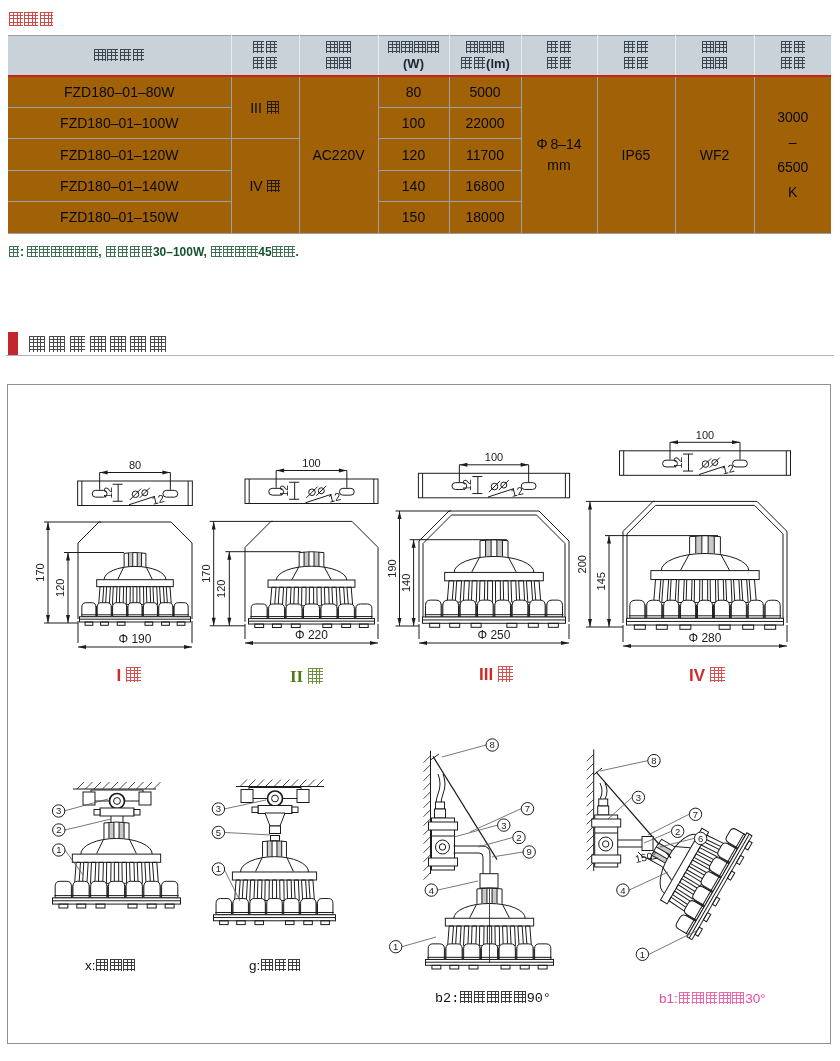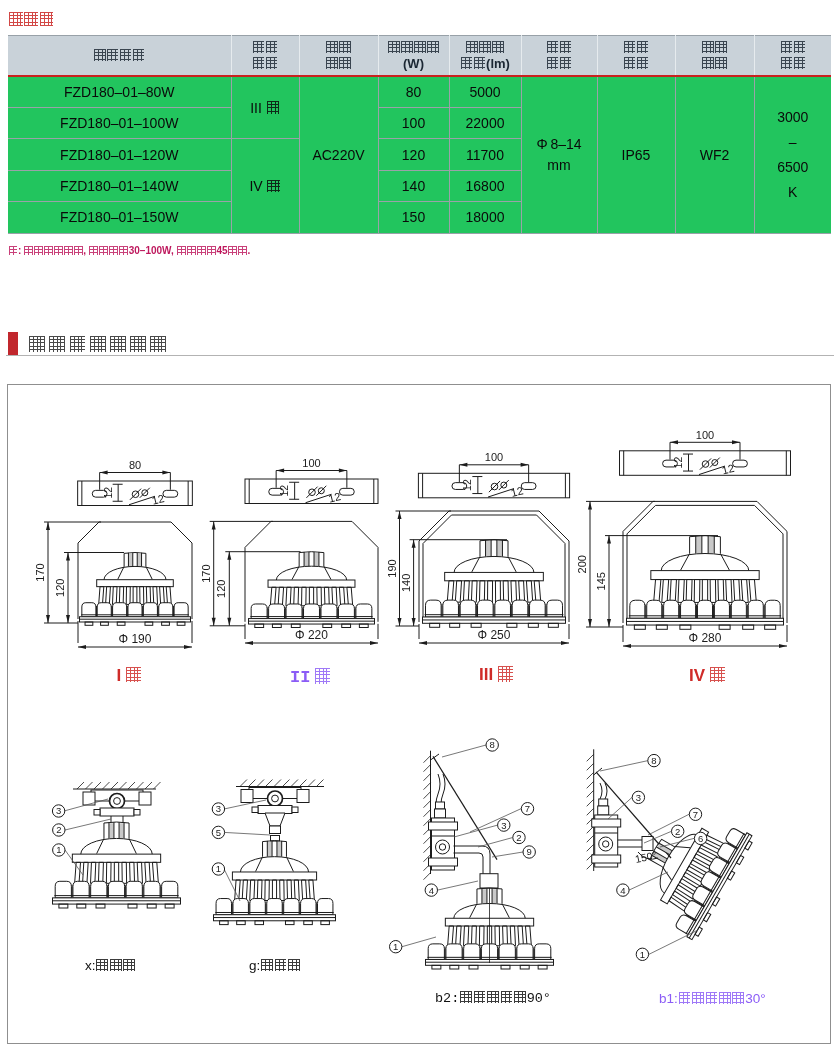--- a/index.html
+++ b/index.html
@@ -6,25 +6,25 @@
 i.c{display:inline-block;width:.88em;height:.9em;margin:0 .06em;vertical-align:-.08em;
  background:
   repeating-linear-gradient(to bottom, currentColor 0 1px, transparent 1px 3.2px),
   repeating-linear-gradient(to right, currentColor 0 1px, transparent 1px 3.8px);
  opacity:.82}
 .abs{position:absolute}
 table.spec{border-collapse:collapse;table-layout:fixed;width:823px}
 table.spec td,table.spec th{padding:0;text-align:center;vertical-align:middle;overflow:hidden}
 thead th{background:#c9d2d9;color:#1b2733;font-weight:bold;font-size:13px;line-height:16px;border-left:1px solid #e6ebee}
 thead th:first-child{border-left:none}
-tbody td{background:#22c55e;font-size:14px;color:#0a0a0a;border-left:1px solid #9aa2a8}
+tbody td{background:#a16207;font-size:14px;color:#0a0a0a;border-left:1px solid #9aa2a8}
 tbody td:first-child{border-left:none}
 tbody tr td{height:31.45px}
 .bb{border-bottom:1px solid #9aa2a8}
-.note{color:#be185d;font-size:10px;font-weight:bold}
+.note{color:#14532d;font-size:12px;font-weight:bold}
 .secbar{background:#c1272d}
 .sechead{font-size:18px;font-weight:bold;color:#222}
 i.c.w{margin:0 2.2px}
 </style></head>
 <body>
 
 <div class="abs" style="left:8px;top:11px;font-size:15.5px;font-weight:bold;color:#c9211e"><i class="c"></i><i class="c"></i><i class="c"></i></div>
 
 <table class="spec abs" style="left:8px;top:35px">
 <colgroup>
@@ -284,21 +284,21 @@
         <path d="M221.3 240.8 l-2 -8 l4 0 z" fill="#1c1c1c"></path>
         <text x="217.3" y="203.75" font-size="11" fill="#1c1c1c" text-anchor="middle" transform="rotate(-90 217.3 203.75)">120</text>
         <g stroke="#1c1c1c" stroke-width="1" fill="none">
           <line x1="237.0" y1="258" x2="370.0" y2="258"></line>
           <line x1="237.0" y1="254" x2="237.0" y2="238.8"></line>
           <line x1="370.0" y1="254" x2="370.0" y2="238.8"></line>
         </g>
         <path d="M237.0 258 l8 -2 l0 4 z" fill="#1c1c1c"></path>
         <path d="M370.0 258 l-8 -2 l0 4 z" fill="#1c1c1c"></path>
         <text x="303.5" y="254" font-size="12" fill="#1c1c1c" text-anchor="middle">Φ 220</text>
-        <foreignObject x="282" y="283" width="64" height="20"><div xmlns="http://www.w3.org/1999/xhtml" style="color:#8b5cf6;font-size:17px;line-height:18px;font-weight:bold;white-space:nowrap;font-family:Liberation Mono, monospace">II<i class="c" style="margin-left:5px;width:15px;height:15.5px"></i></div></foreignObject>
+        <foreignObject x="282" y="283" width="64" height="20"><div xmlns="http://www.w3.org/1999/xhtml" style="color:#4d7c0f;font-size:17px;line-height:18px;font-weight:bold;white-space:nowrap;font-family:Liberation Serif, serif">II<i class="c" style="margin-left:5px;width:15px;height:15.5px"></i></div></foreignObject>
       </g>
       <g>
         <g stroke="#1c1c1c" stroke-width="1" fill="none">
           <rect x="410.4" y="88.3" width="151.2" height="24.5"></rect>
           <line x1="414.59999999999997" y1="88.3" x2="414.59999999999997" y2="112.8"></line>
           <line x1="557.4" y1="88.3" x2="557.4" y2="112.8"></line>
           <rect x="443.95000000000005" y="97.64999999999999" width="14.8" height="6.8" rx="3.4"></rect>
           <rect x="513.25" y="97.64999999999999" width="14.8" height="6.8" rx="3.4"></rect>
           <circle cx="486.5" cy="101.55" r="3.3"></circle>
           <line x1="480.9" y1="107.14999999999999" x2="492.1" y2="95.95"></line>
@@ -860,15 +860,15 @@
         <text x="669.7" y="449.7" font-size="9.5" fill="#1c1c1c" text-anchor="middle">2</text>
         <line x1="686" y1="453.4" x2="652" y2="462" stroke="#555" stroke-width="0.8"></line>
         <circle cx="692.6" cy="453.4" r="6.2" stroke="#1c1c1c" stroke-width="1" fill="#fff"></circle>
         <text x="692.6" y="456.79999999999995" font-size="9.5" fill="#1c1c1c" text-anchor="middle">6</text>
         <line x1="621" y1="505.1" x2="660" y2="487" stroke="#555" stroke-width="0.8"></line>
         <circle cx="614.9" cy="505.1" r="6.2" stroke="#1c1c1c" stroke-width="1" fill="#fff"></circle>
         <text x="614.9" y="508.5" font-size="9.5" fill="#1c1c1c" text-anchor="middle">4</text>
         <line x1="641" y1="569.3" x2="690" y2="545" stroke="#555" stroke-width="0.8"></line>
         <circle cx="634.4" cy="569.3" r="6.2" stroke="#1c1c1c" stroke-width="1" fill="#fff"></circle>
         <text x="634.4" y="572.6999999999999" font-size="9.5" fill="#1c1c1c" text-anchor="middle">1</text>
-        <foreignObject x="651" y="606" width="130" height="18"><div xmlns="http://www.w3.org/1999/xhtml" style="font-size:13.5px;color:#8b5cf6;font-family:'Liberation Sans',sans-serif">b1:<i class="c"></i><i class="c"></i><i class="c"></i><i class="c"></i><i class="c"></i>30°</div></foreignObject>
+        <foreignObject x="651" y="606" width="130" height="18"><div xmlns="http://www.w3.org/1999/xhtml" style="font-size:13.5px;color:#ec4899;font-family:'Liberation Sans',sans-serif">b1:<i class="c"></i><i class="c"></i><i class="c"></i><i class="c"></i><i class="c"></i>30°</div></foreignObject>
       </g>
     </svg>
 </div>
 </body></html>

